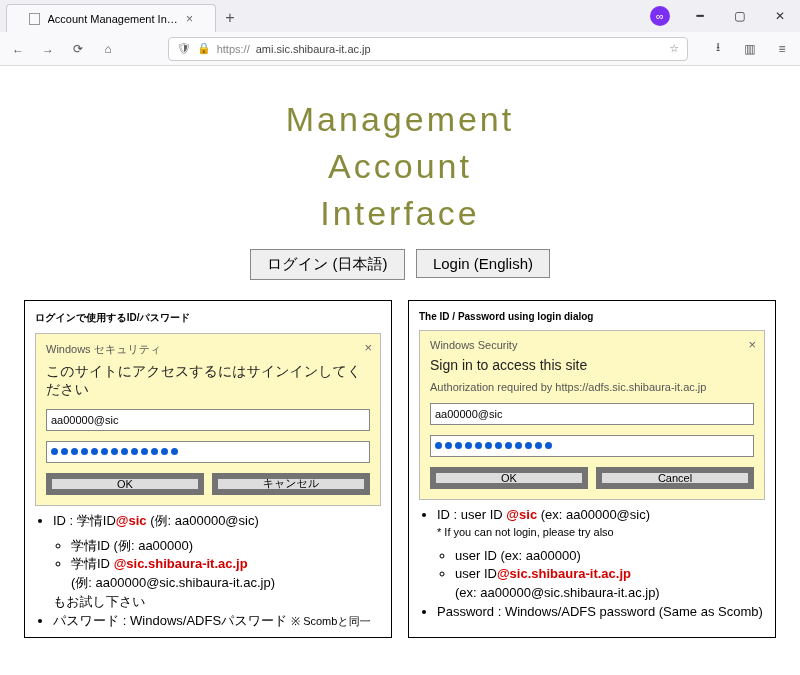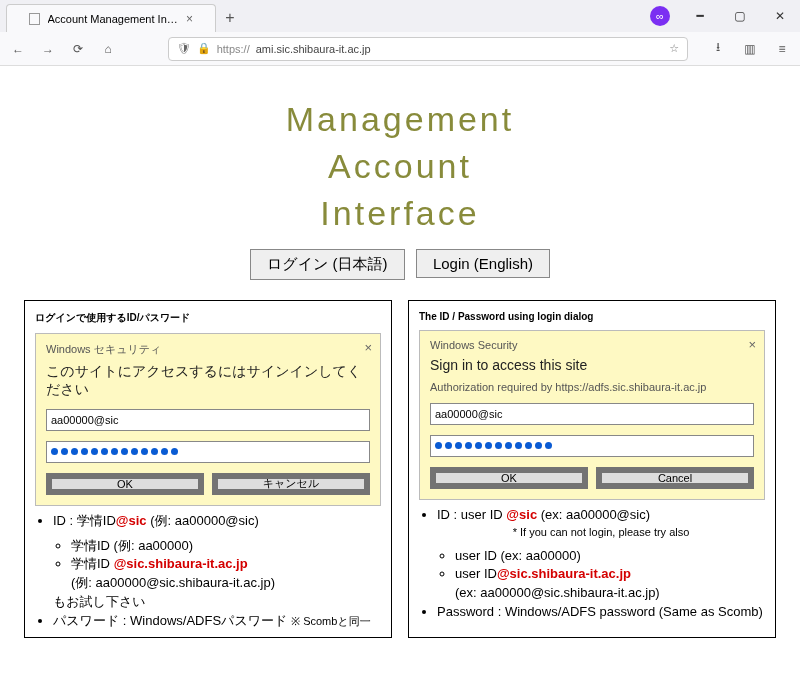--- a/index.html
+++ b/index.html
@@ -42,21 +42,21 @@
 .winsec .ws-sub { font-size:11px; color:#555; margin-top:8px; }
 .winsec .ws-field { height:22px; border:1px solid #888; background:#fff; display:flex; align-items:center; padding:0 4px; font-size:11px; margin-top:10px; }
 .winsec .ws-pw { letter-spacing:1px; }
 .winsec .ws-pw .dot { display:inline-block; width:7px; height:7px; border-radius:50%; background:#0a5bd3; margin-right:3px; }
 .winsec .ws-btns { display:flex; gap:8px; margin-top:10px; }
 .winsec .ws-btns > div { flex:1; height:22px; border:6px solid #737373; background:#ddd; display:flex; align-items:center; justify-content:center; font-size:11px; }
 
 .panel ul { list-style: disc; padding-left: 18px; margin-top:6px; font-size:13px; line-height:1.45; }
 .panel ul ul { list-style: circle; padding-left: 18px; }
 .panel .red { color:#d40000; font-weight:bold; }
-.panel .small { font-size:11px;text-align:center; }
+.panel .small { font-size:11px; }
 </style>
 </head>
 <body>
 
 <div class="title-bar">
   <div class="tab">
     <span class="favicon"></span>
     <span class="tab-title">Account Management Interface</span>
     <span class="tab-close">×</span>
   </div>

